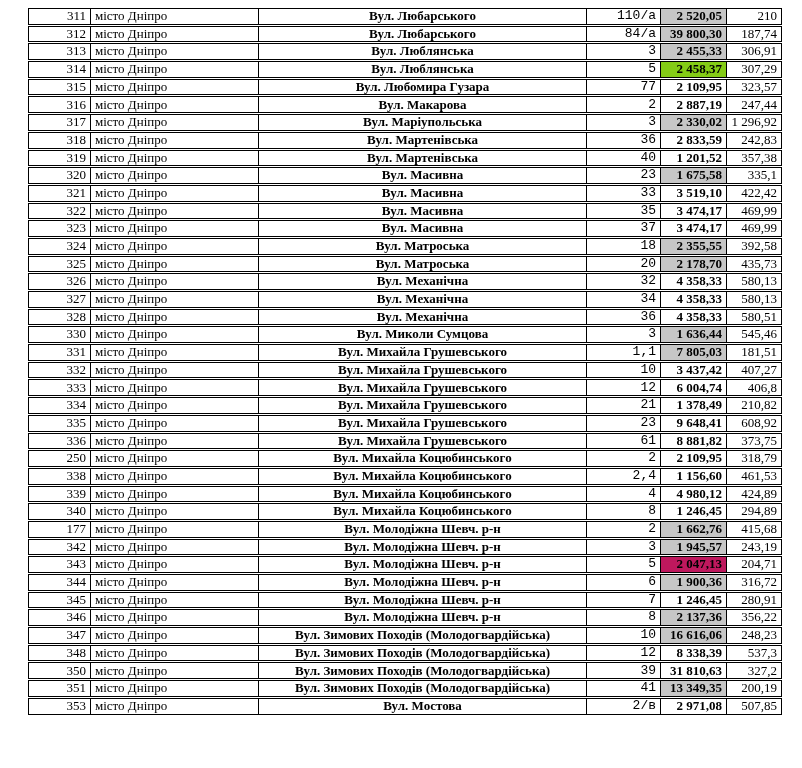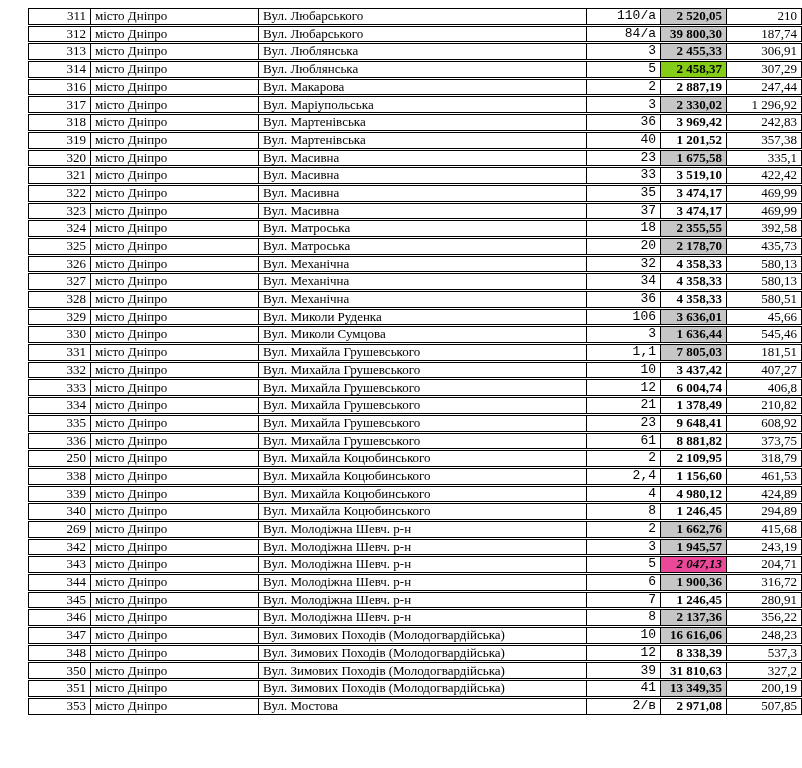--- a/index.html
+++ b/index.html
@@ -35,24 +35,24 @@
     border-top: 1px solid #000;
     border-bottom: 1px solid #000;
     border-left: 1px solid #000;
     vertical-align: middle;
   }
   table.addr td:last-child {
     border-right: 1px solid #000;
   }
   td.c1 { width: 62px;  text-align: right; }
   td.c2 { width: 168px; text-align: left;  }
-  td.c3 { width: 328px; text-align: left;  }
+  td.c3 { width: 328px; text-align: center; font-weight: bold;  }
   td.c4 { width: 74px;  text-align: right; font-family: Liberation Mono, monospace; }
   td.c5 { width: 66px;  text-align: right; font-weight: bold; }
-  td.c6 { width: 76px;  text-align: right; }
+  td.c6 { width: 56px;  text-align: right; }
 </style>
 </head>
 <body>
 
 <div class="page">
   <table class="addr">
     <tbody>
         <tr>
     <td class="c1">311</td>
     <td class="c2">місто Дніпро</td>
@@ -79,41 +79,49 @@
   </tr>
         <tr>
     <td class="c1">314</td>
     <td class="c2">місто Дніпро</td>
     <td class="c3">Вул. Люблянська</td>
     <td class="c4">5</td>
     <td class="c5" style="background: #84cc16;">2 458,37</td>
     <td class="c6">307,29</td>
   </tr>
         <tr>
+    <td class="c1">315</td>
+    <td class="c2">місто Дніпро</td>
+    <td class="c3">Вул. Любомира Гузара</td>
+    <td class="c4">77</td>
+    <td class="c5">2 109,95</td>
+    <td class="c6">323,57</td>
+  </tr>
+        <tr>
     <td class="c1">316</td>
     <td class="c2">місто Дніпро</td>
     <td class="c3">Вул. Макарова</td>
     <td class="c4">2</td>
     <td class="c5">2 887,19</td>
     <td class="c6">247,44</td>
   </tr>
         <tr>
     <td class="c1">317</td>
     <td class="c2">місто Дніпро</td>
     <td class="c3">Вул. Маріупольська</td>
     <td class="c4">3</td>
     <td class="c5" style="background: rgb(198, 198, 198);">2 330,02</td>
     <td class="c6">1 296,92</td>
   </tr>
         <tr>
     <td class="c1">318</td>
     <td class="c2">місто Дніпро</td>
     <td class="c3">Вул. Мартенівська</td>
     <td class="c4">36</td>
-    <td class="c5">3 969,42</td>
+    <td class="c5">2 833,59</td>
     <td class="c6">242,83</td>
   </tr>
         <tr>
     <td class="c1">319</td>
     <td class="c2">місто Дніпро</td>
     <td class="c3">Вул. Мартенівська</td>
     <td class="c4">40</td>
     <td class="c5">1 201,52</td>
     <td class="c6">357,38</td>
   </tr>
@@ -183,28 +191,20 @@
   </tr>
         <tr>
     <td class="c1">328</td>
     <td class="c2">місто Дніпро</td>
     <td class="c3">Вул. Механічна</td>
     <td class="c4">36</td>
     <td class="c5">4 358,33</td>
     <td class="c6">580,51</td>
   </tr>
         <tr>
-    <td class="c1">329</td>
-    <td class="c2">місто Дніпро</td>
-    <td class="c3">Вул. Миколи Руденка</td>
-    <td class="c4">106</td>
-    <td class="c5" style="background: rgb(198, 198, 198);">3 636,01</td>
-    <td class="c6">45,66</td>
-  </tr>
-        <tr>
     <td class="c1">330</td>
     <td class="c2">місто Дніпро</td>
     <td class="c3">Вул. Миколи Сумцова</td>
     <td class="c4">3</td>
     <td class="c5" style="background: rgb(198, 198, 198);">1 636,44</td>
     <td class="c6">545,46</td>
   </tr>
         <tr>
     <td class="c1">331</td>
     <td class="c2">місто Дніпро</td>
@@ -279,41 +279,41 @@
   </tr>
         <tr>
     <td class="c1">340</td>
     <td class="c2">місто Дніпро</td>
     <td class="c3">Вул. Михайла Коцюбинського</td>
     <td class="c4">8</td>
     <td class="c5">1 246,45</td>
     <td class="c6">294,89</td>
   </tr>
         <tr>
-    <td class="c1">269</td>
+    <td class="c1">177</td>
     <td class="c2">місто Дніпро</td>
     <td class="c3">Вул. Молодіжна Шевч. р-н</td>
     <td class="c4">2</td>
     <td class="c5" style="background: rgb(198, 198, 198);">1 662,76</td>
     <td class="c6">415,68</td>
   </tr>
         <tr>
     <td class="c1">342</td>
     <td class="c2">місто Дніпро</td>
     <td class="c3">Вул. Молодіжна Шевч. р-н</td>
     <td class="c4">3</td>
     <td class="c5" style="background: rgb(198, 198, 198);">1 945,57</td>
     <td class="c6">243,19</td>
   </tr>
         <tr>
     <td class="c1">343</td>
     <td class="c2">місто Дніпро</td>
     <td class="c3">Вул. Молодіжна Шевч. р-н</td>
     <td class="c4">5</td>
-    <td class="c5" style="background: #ec4899; font-style: italic;">2 047,13</td>
+    <td class="c5" style="background: #be185d;">2 047,13</td>
     <td class="c6">204,71</td>
   </tr>
         <tr>
     <td class="c1">344</td>
     <td class="c2">місто Дніпро</td>
     <td class="c3">Вул. Молодіжна Шевч. р-н</td>
     <td class="c4">6</td>
     <td class="c5" style="background: rgb(198, 198, 198);">1 900,36</td>
     <td class="c6">316,72</td>
   </tr>

